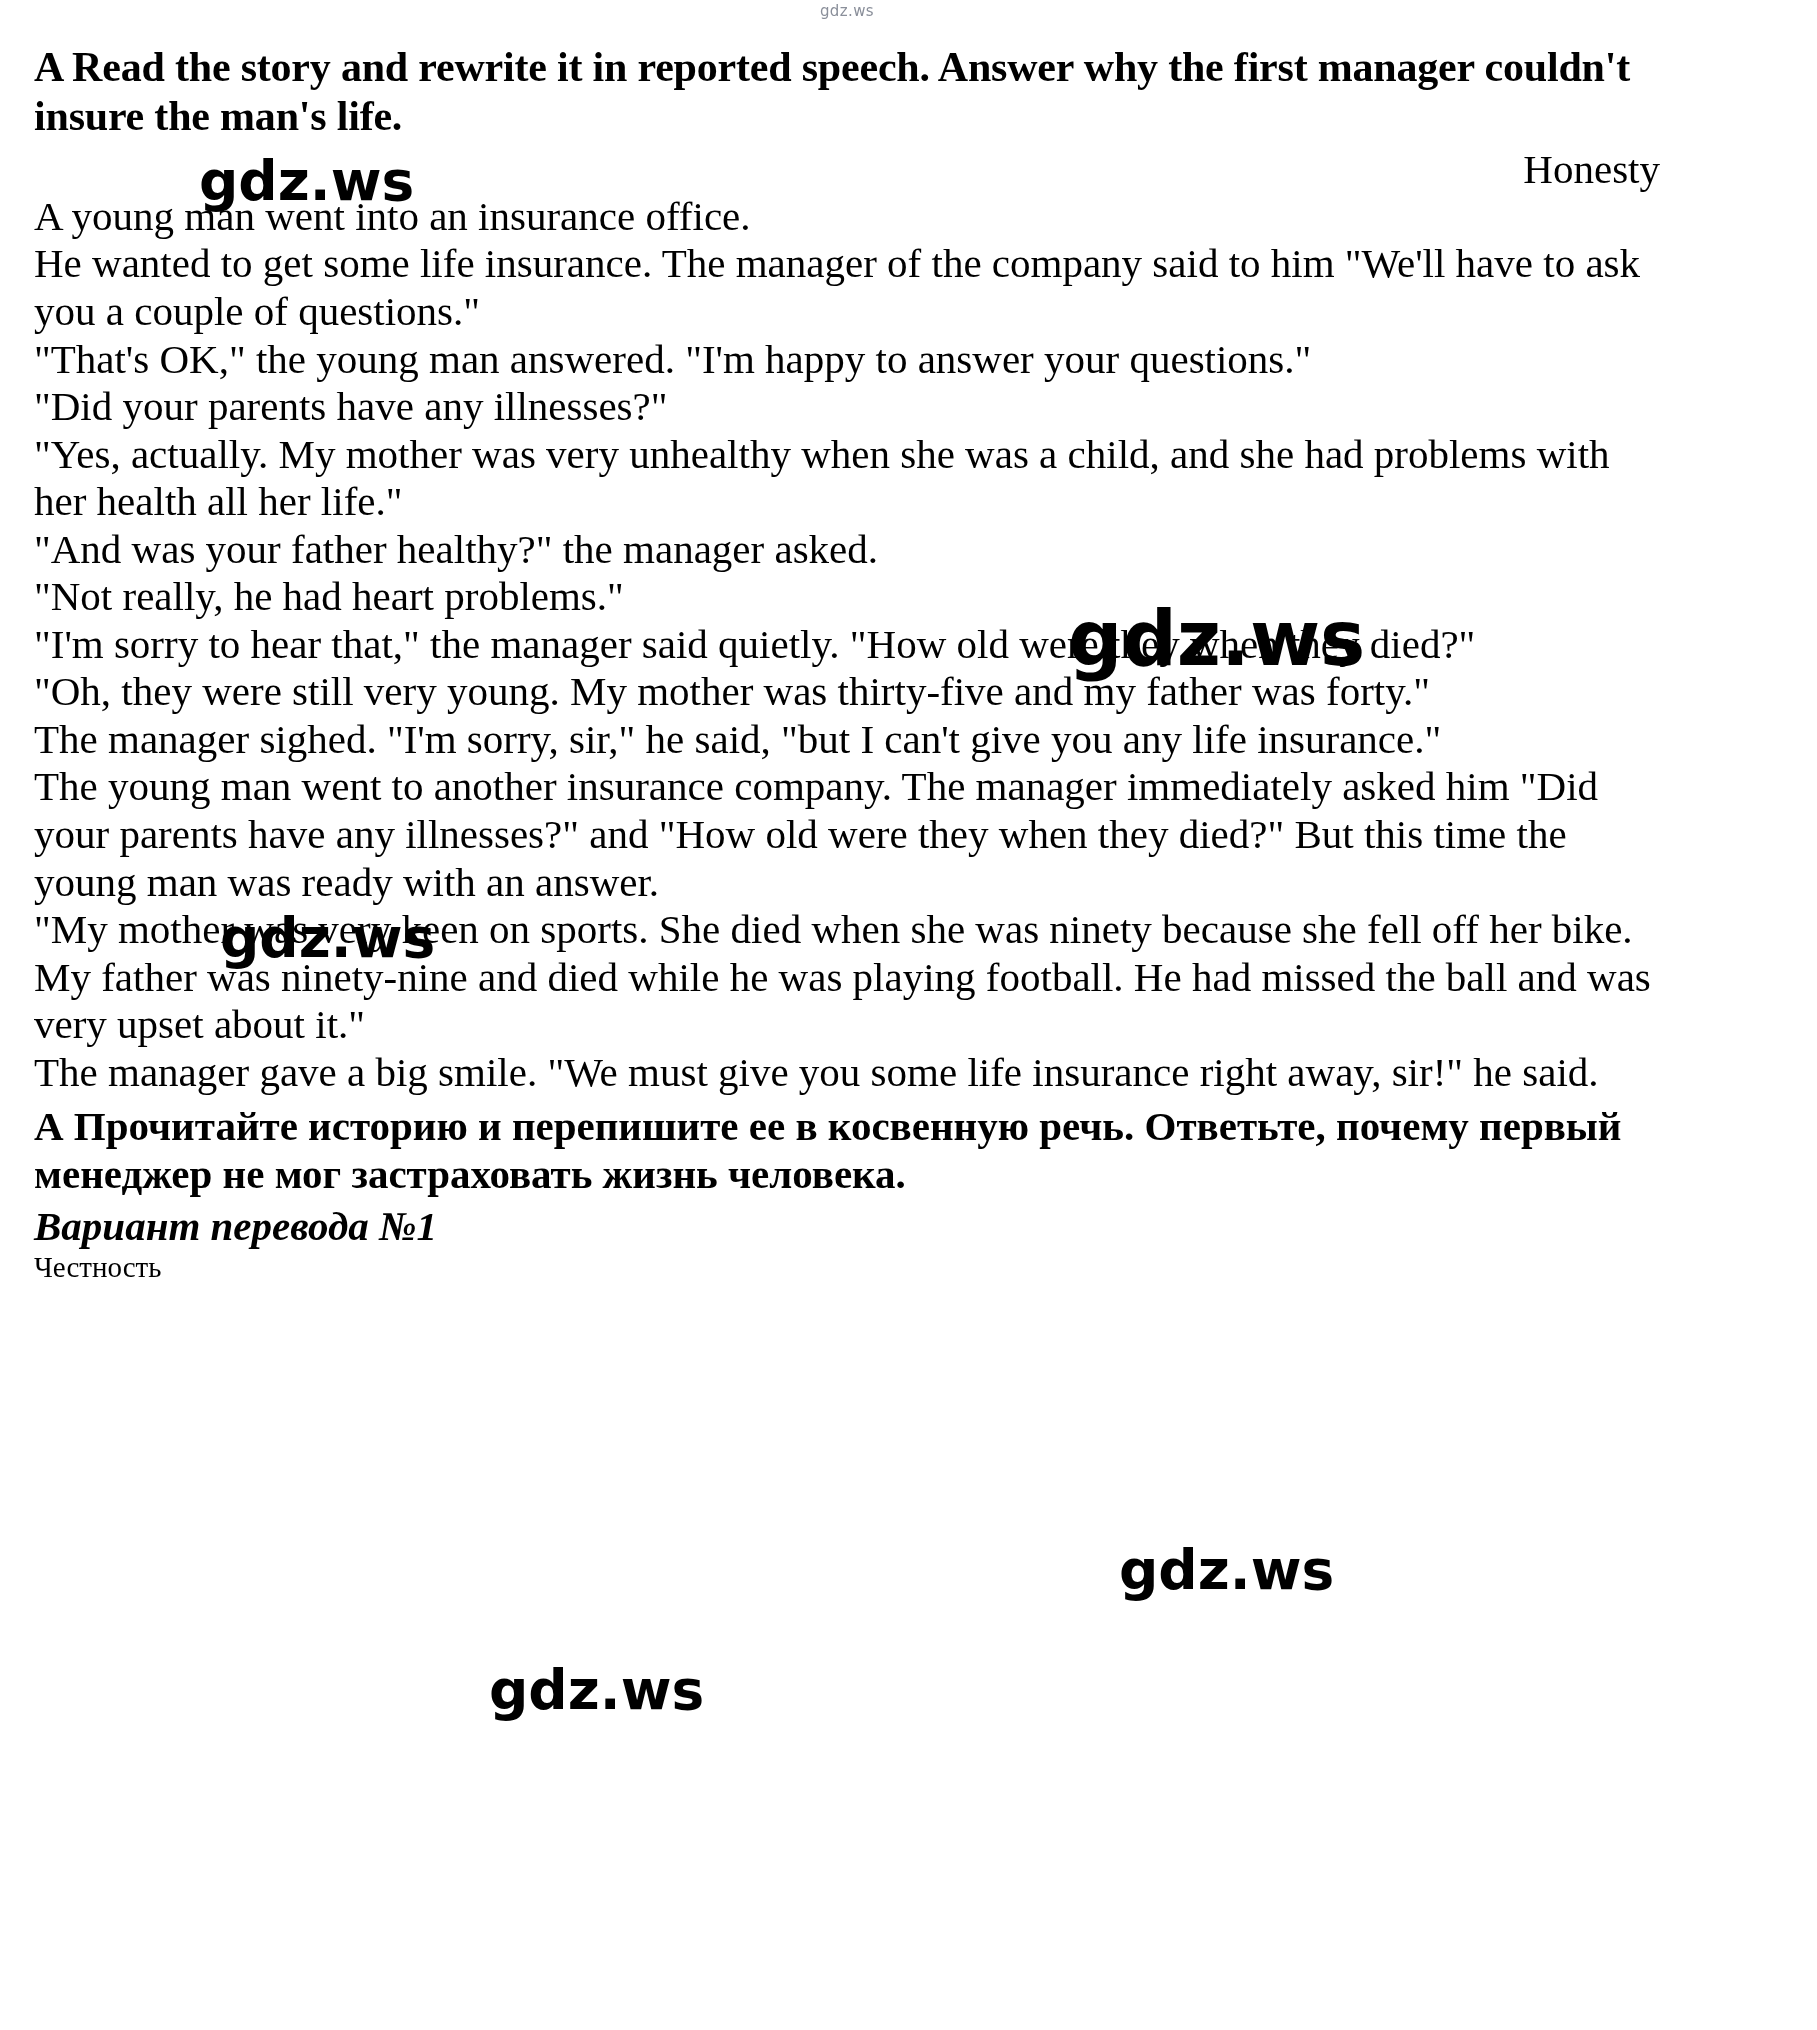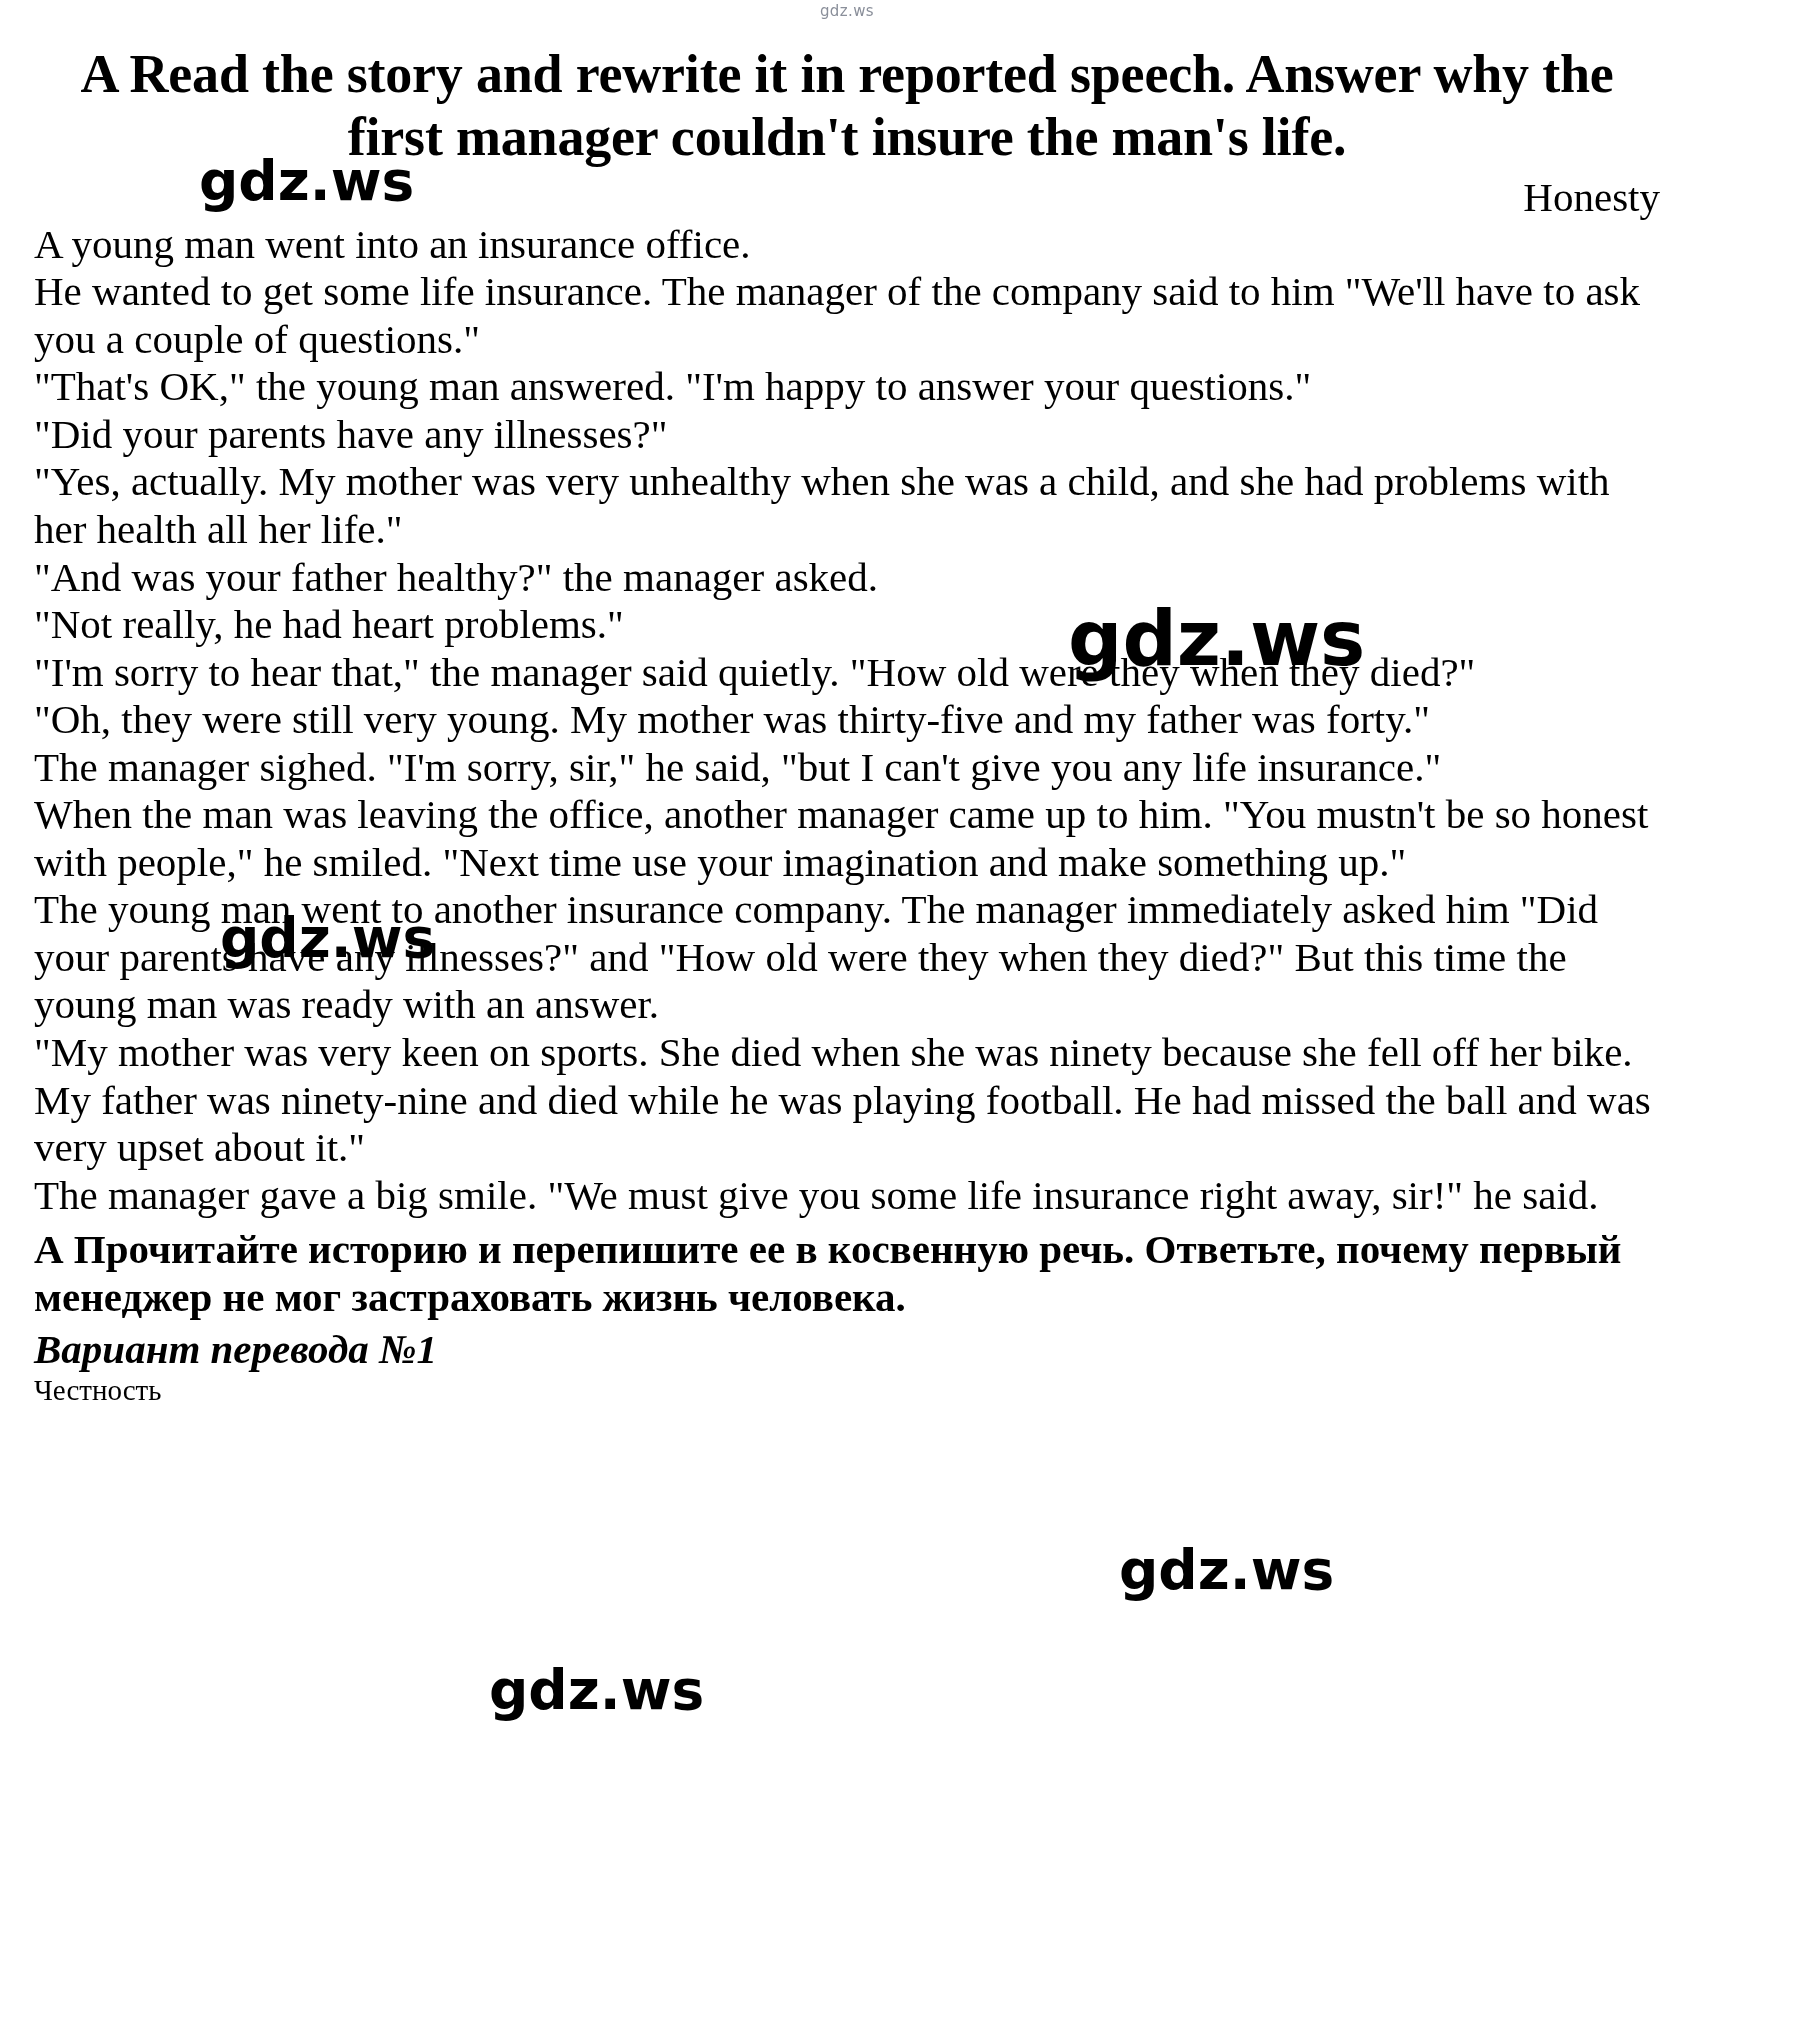--- a/index.html
+++ b/index.html
@@ -27,25 +27,24 @@
     top: 1.8px;
     left: 50%;
     transform: translateX(-50%);
     font-family: "DejaVu Sans", sans-serif;
     font-size: 15px;
     color: #8a8f9a;
     letter-spacing: 0.4px;
   }
   .task-title {
     font-weight: bold;
-    font-size: 54px;
+    font-size: 42px;
     line-height: 1.16;
     margin: 0 0 5.3px 0;
     letter-spacing: -0.2px;
-    text-align: center;
   }
   .story-heading {
     font-size: 41px;
     line-height: 1.15;
     margin: 0;
     text-align: right;
   }
   p.line {
     font-size: 41px;
     line-height: 1.16;
@@ -98,21 +97,20 @@
   <p class="line">A young man went into an insurance office.</p>
   <p class="line">He wanted to get some life insurance. The manager of the company said to him "We'll have to ask you a couple of questions."</p>
   <p class="line">"That's OK," the young man answered. "I'm happy to answer your questions."</p>
   <p class="line">"Did your parents have any illnesses?"</p>
   <p class="line">"Yes, actually. My mother was very unhealthy when she was a child, and she had problems with her health all her life."</p>
   <p class="line">"And was your father healthy?" the manager asked.</p>
   <p class="line">"Not really, he had heart problems."</p>
   <p class="line">"I'm sorry to hear that," the manager said quietly. "How old were they when they died?"</p>
   <p class="line">"Oh, they were still very young. My mother was thirty-five and my father was forty."</p>
   <p class="line">The manager sighed. "I'm sorry, sir," he said, "but I can't give you any life insurance."</p>
-  <p class="line">When the man was leaving the office, another manager came up to him. "You mustn't be so honest with people," he smiled. "Next time use your imagination and make something up."</p>
   <p class="line">The young man went to another insurance company. The manager immediately asked him "Did your parents have any illnesses?" and "How old were they when they died?" But this time the young man was ready with an answer.</p>
   <p class="line">"My mother was very keen on sports. She died when she was ninety because she fell off her bike. My father was ninety-nine and died while he was playing football. He had missed the ball and was very upset about it."</p>
   <p class="line">The manager gave a big smile. "We must give you some life insurance right away, sir!" he said.</p>
 
   <p class="ru-bold">А Прочитайте историю и перепишите ее в косвенную речь. Ответьте, почему первый менеджер не мог застраховать жизнь человека.</p>
   <p class="ru-variant">Вариант перевода №1</p>
   <p class="ru-plain">Честность</p>
 
   <div class="wm wm-1">gdz.ws</div>
   <div class="wm wm-2">gdz.ws</div>

